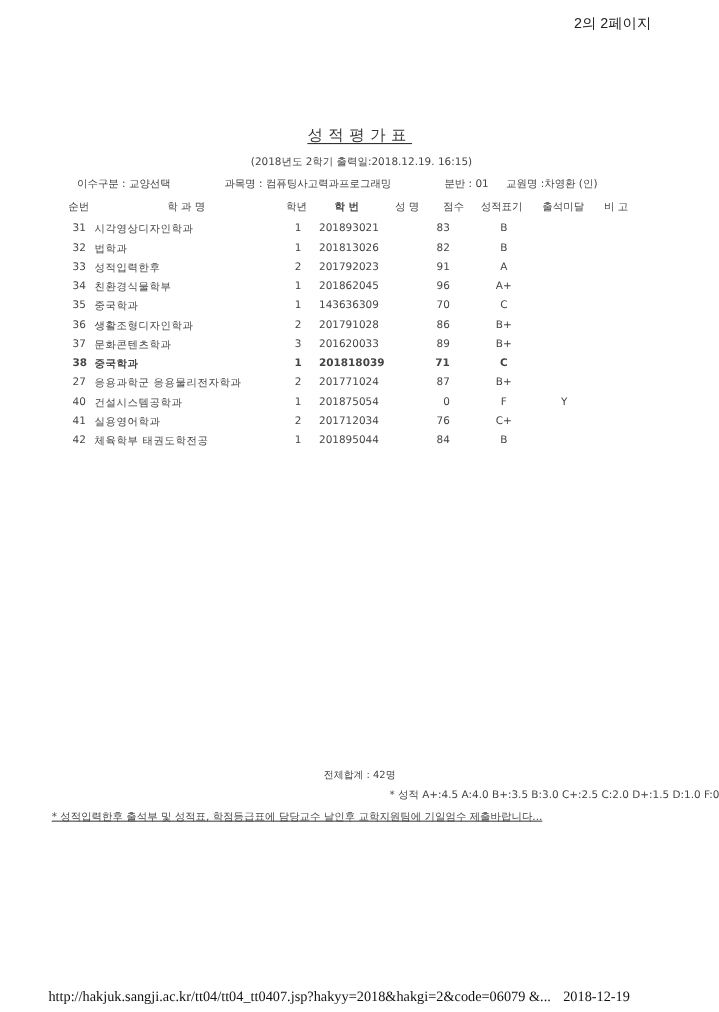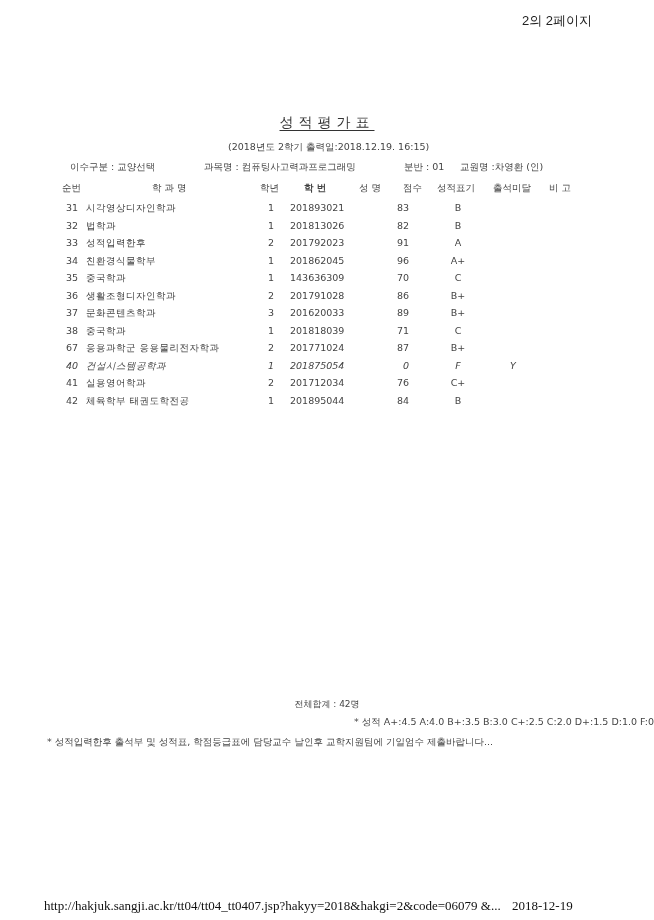--- a/index.html
+++ b/index.html
@@ -17,21 +17,21 @@
     .row span { position: absolute; white-space: nowrap; }
     .c-no { left: 66px; }
     .c-dept { left: 86px; letter-spacing: 0.5px; }
     .c-year { left: 266px; width: 10px; text-align: center; }
     .c-id { left: 290px; }
     .c-score { left: 389px; width: 20px; text-align: right; }
     .c-grade { left: 450px; width: 16px; text-align: center; }
     .c-absent { left: 506px; width: 14px; text-align: center; }
     .footer-total { top: 698px; left: 0; width: 654px; text-align: center; font-size: 9px; color: #444; }
     .footer-scale { top: 716px; left: 0; width: 654px; text-align: right; font-size: 9.5px; color: #444; }
-    .footer-note { top: 736px; left: 0; width: 540px; text-align: center; font-size: 9.5px; color: #444; }
+    .footer-note { top: 736px; left: 0; width: 540px; text-align: center; font-size: 9.5px; color: #444; text-decoration: underline; }
     .url-line { top: 898px; left: 44px; font-family: "Liberation Serif", serif; font-size: 13px; color: #111; }
     .url-date { top: 898px; left: 512px; font-family: "Liberation Serif", serif; font-size: 13px; color: #111; }
   </style>
 </head>
 <body>
 
 <div class="abs page-num">2의 2페이지</div>
 
 <div class="abs title">성적평가표</div>
 
@@ -111,39 +111,39 @@
   </div>
   <div class="row" style="top:307px;">
     <span class="c-no">37</span>
     <span class="c-dept">문화콘텐츠학과</span>
     <span class="c-year">3</span>
     <span class="c-id">201620033</span>
     <span class="c-score">89</span>
     <span class="c-grade">B+</span>
     <span class="c-absent"></span>
   </div>
-  <div class="row" style="top:324.5px;">
+  <div class="row" style="top:324.5px;font-weight:bold;">
     <span class="c-no">38</span>
     <span class="c-dept">중국학과</span>
     <span class="c-year">1</span>
     <span class="c-id">201818039</span>
     <span class="c-score">71</span>
     <span class="c-grade">C</span>
     <span class="c-absent"></span>
   </div>
   <div class="row" style="top:342px;">
-    <span class="c-no">67</span>
+    <span class="c-no">27</span>
     <span class="c-dept">응용과학군 응용물리전자학과</span>
     <span class="c-year">2</span>
     <span class="c-id">201771024</span>
     <span class="c-score">87</span>
     <span class="c-grade">B+</span>
     <span class="c-absent"></span>
   </div>
-  <div class="row" style="top:359.5px;font-style:italic;">
+  <div class="row" style="top:359.5px;">
     <span class="c-no">40</span>
     <span class="c-dept">건설시스템공학과</span>
     <span class="c-year">1</span>
     <span class="c-id">201875054</span>
     <span class="c-score">0</span>
     <span class="c-grade">F</span>
     <span class="c-absent">Y</span>
   </div>
   <div class="row" style="top:377px;">
     <span class="c-no">41</span>

